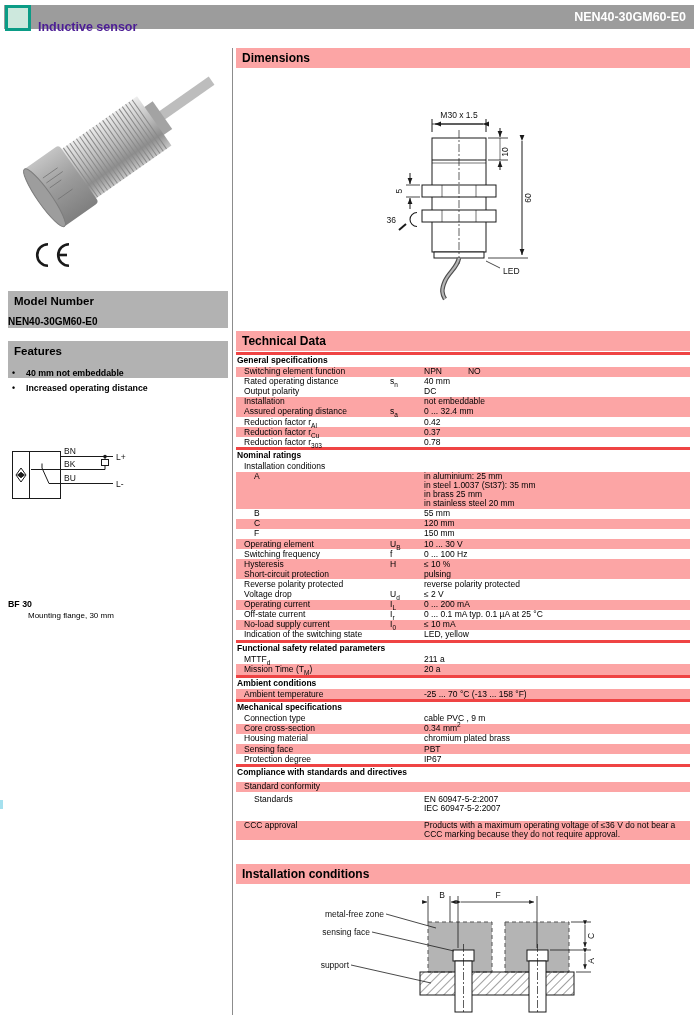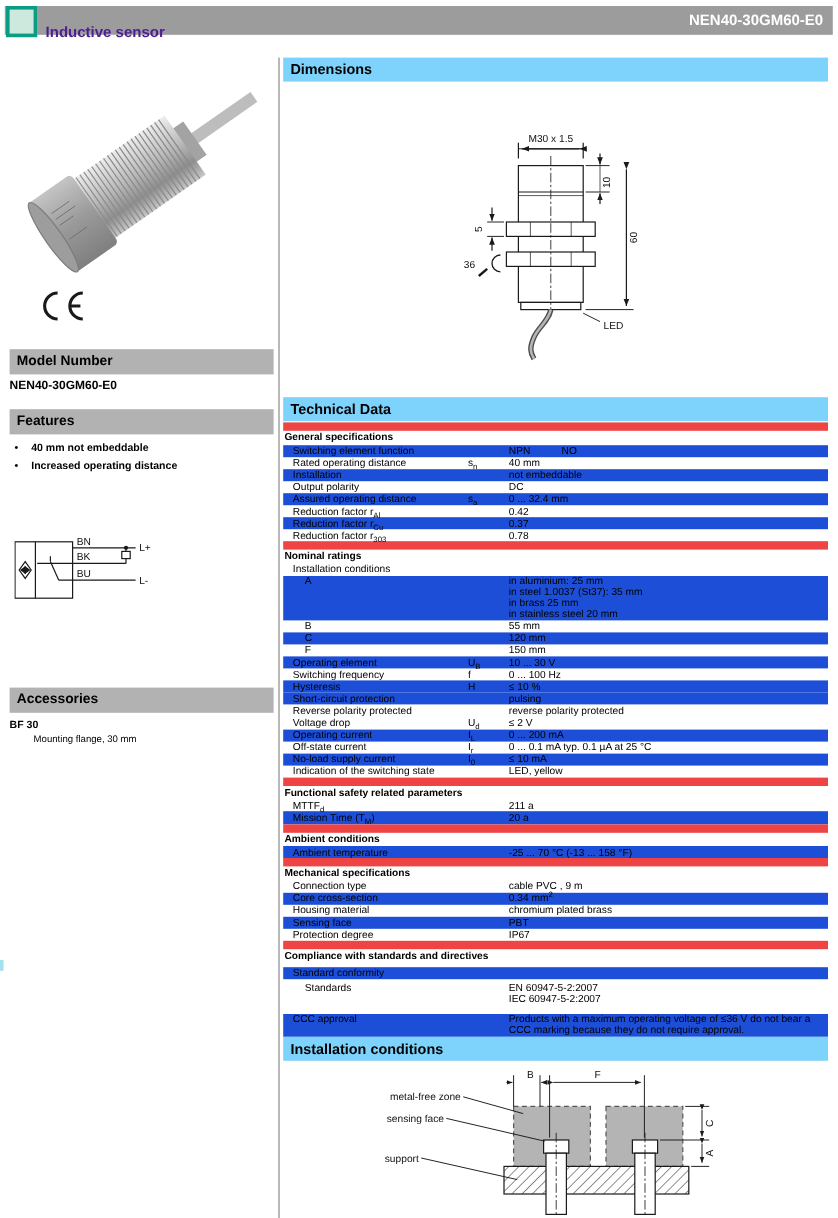--- a/index.html
+++ b/index.html
@@ -7,37 +7,37 @@
         font-family:"Liberation Sans",sans-serif;color:#000;}
   
   .topbar{position:absolute;left:4px;top:5px;width:690px;height:24px;background:#9c9c9c;}
   .topbar .ttl{position:absolute;left:34px;top:0;line-height:24px;font-size:12.5px;font-weight:bold;color:#4c1d95;margin-top:10px;}
   .topbar .mdl{position:absolute;right:8px;top:0;line-height:24px;font-size:12.5px;font-weight:bold;color:#fff;}
   .logo{position:absolute;left:5px;top:5px;width:26px;height:26px;box-sizing:border-box;
         background:#cde8dd;border:3px solid #0b9c86;}
   .vdivider{position:absolute;left:232px;top:48px;width:1px;height:967px;background:#8c8c8c;}
   .artifact{position:absolute;left:0;top:800px;width:3px;height:9px;background:#8fd8ea;opacity:.8;}
   
-  .bar-l{position:absolute;left:8px;width:220px;height:21px;background:#b2b2b2;box-sizing:border-box;
+  .bar-l{position:absolute;left:8px;width:220px;height:37px;background:#b2b2b2;box-sizing:border-box;
          padding-left:6px;font-size:11.5px;font-weight:bold;line-height:21px;}
-  .bar-r{position:absolute;left:236px;width:454px;height:20px;background:#7dd3fc;box-sizing:border-box;
+  .bar-r{position:absolute;left:236px;width:454px;height:20px;background:#fca5a5;box-sizing:border-box;
          padding-left:6px;font-size:12px;font-weight:bold;line-height:20px;}
   .model-value{position:absolute;left:8px;top:316px;font-size:10px;font-weight:bold;}
   .features{position:absolute;left:8px;top:366px;width:220px;}
   .feat{display:flex;font-size:8.8px;font-weight:bold;line-height:15px;}
   .feat .blt{width:14px;padding-left:4px;flex:none;}
   .acc-name{position:absolute;left:8px;top:599px;font-size:8.8px;font-weight:bold;}
   .acc-desc{position:absolute;left:8px;top:611px;font-size:8px;margin-left:20px;}
   
   .tech-table{position:absolute;left:236px;top:352px;width:454px;font-size:8.5px;}
   .tsec-wrap.spaced .trow{margin-top:3px;}
   .tsec-wrap.topgap{margin-top:7px;}
-  .tsec{font-weight:bold;line-height:11.5px;border-top:7px solid #ef4444;padding-left:1px;}
+  .tsec{font-weight:bold;line-height:11.5px;border-top:3px solid #ef4444;padding-left:1px;}
   .trow{display:flex;line-height:8.9px;padding:0.6px 0;}
-  .trow.shaded{background:#1d4ed8;}
+  .trow.shaded{background:#fca5a5;}
   .c-label{flex:0 0 154px;box-sizing:border-box;padding-left:8px;}
   .trow.ind2 .c-label{padding-left:18px;}
   .c-sym{flex:0 0 34px;}
   .c-val{flex:1;}
   sub,sup{font-size:6.5px;line-height:0;}
   .vgap{display:inline-block;width:26px;}
   
   svg text{font-family:"Liberation Sans",sans-serif;font-size:8.5px;fill:#111;}
   .dim-svg{position:absolute;left:236px;top:72px;}
   .inst-svg{position:absolute;left:236px;top:888px;}
@@ -150,21 +150,20 @@
       <rect x="89.5" y="21.5" width="7" height="6" fill="#fff"></rect>
     </g>
     <circle cx="93" cy="18.5" r="1.8" fill="#1a1a1a"></circle>
     <text x="52" y="16">BN</text>
     <text x="52" y="29">BK</text>
     <text x="52" y="43">BU</text>
     <text x="104" y="21.5">L+</text>
     <text x="104" y="48.5">L-</text>
   </svg>
 
-  <div class="bar-l" style="top:573px">Accessories</div>
   <div class="acc-name">BF 30</div>
   <div class="acc-desc">Mounting flange, 30 mm</div>
 
   <div class="bar-r" style="top:48px">Dimensions</div>
 
   <svg class="dim-svg" width="454" height="255" viewBox="0 0 454 255">
     <defs>
       <marker id="arA" markerWidth="8" markerHeight="8" refX="6" refY="3" orient="auto">
         <path d="M0,0.6 L6,3 L0,5.4 Z" fill="#1a1a1a"></path>
       </marker>
@@ -221,32 +220,32 @@
             <div>NPN<span class="vgap"></span>NO</div>
           </div>
         </div>
         <div class="trow">
           <div class="c-label">Rated operating distance</div>
           <div class="c-sym">s<sub>n</sub></div>
           <div class="c-val">
             <div>40 mm</div>
           </div>
         </div>
+        <div class="trow">
+          <div class="c-label">Output polarity</div>
+          <div class="c-sym"></div>
+          <div class="c-val">
+            <div>DC</div>
+          </div>
+        </div>
         <div class="trow shaded">
           <div class="c-label">Installation</div>
           <div class="c-sym"></div>
           <div class="c-val">
             <div>not embeddable</div>
-          </div>
-        </div>
-        <div class="trow">
-          <div class="c-label">Output polarity</div>
-          <div class="c-sym"></div>
-          <div class="c-val">
-            <div>DC</div>
           </div>
         </div>
         <div class="trow shaded">
           <div class="c-label">Assured operating distance</div>
           <div class="c-sym">s<sub>a</sub></div>
           <div class="c-val">
             <div>0 ... 32.4 mm</div>
           </div>
         </div>
         <div class="trow">

